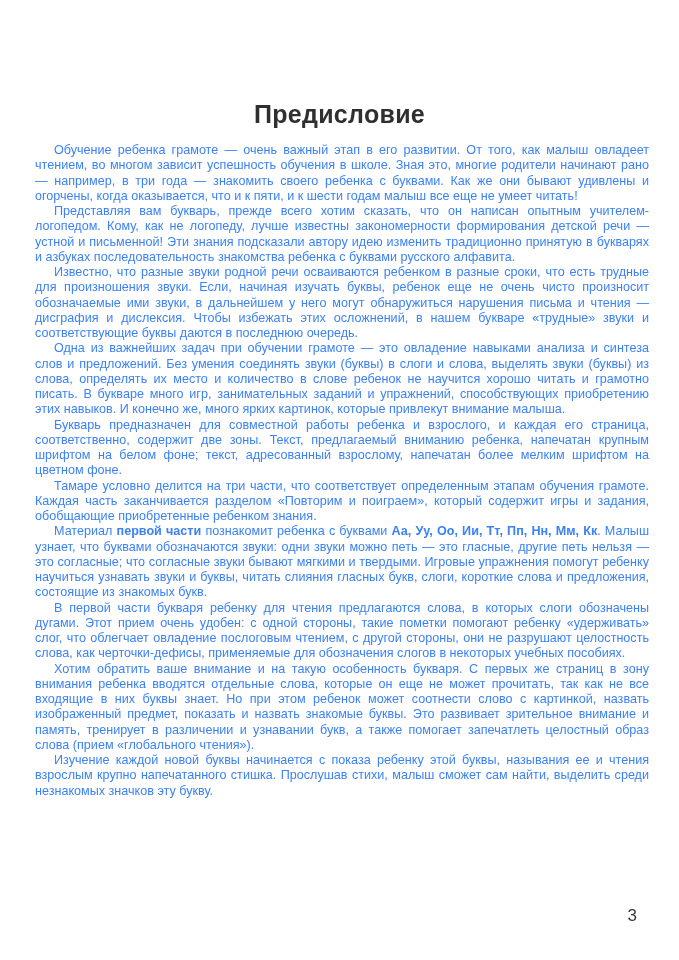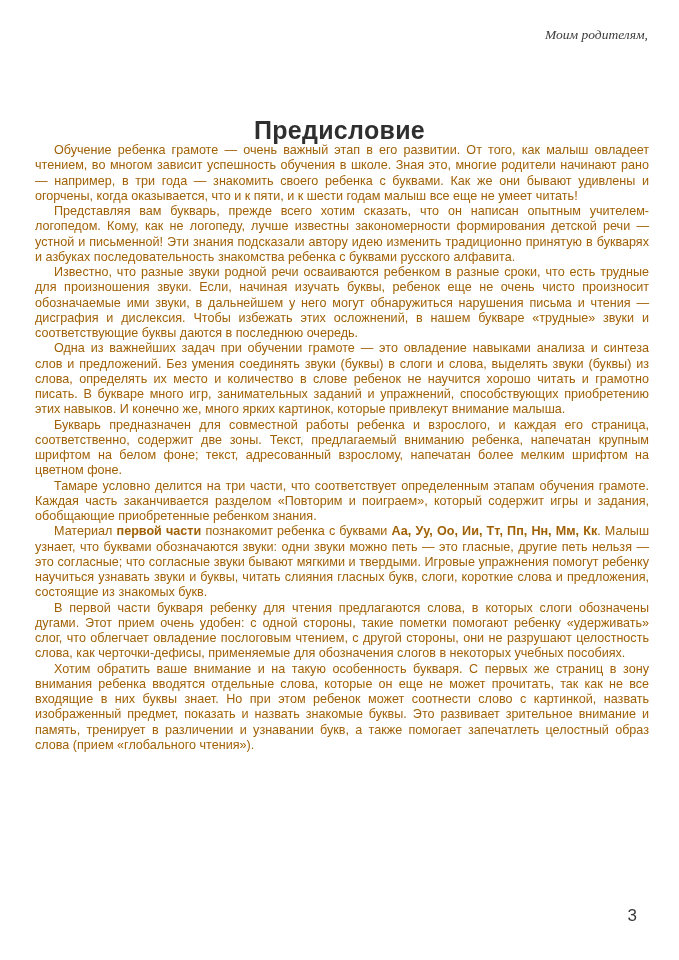--- a/index.html
+++ b/index.html
@@ -13,37 +13,37 @@
   .dedication{
     position:absolute;top:27px;right:31px;
     text-align:right;
     font-family:"Liberation Serif","DejaVu Serif",serif;
     font-style:italic;
     font-size:13.5px;line-height:16.5px;
     color:#3c3c3c;
   }
   .title{
     position:absolute;top:100px;left:0;right:0;
-    margin:16px;
+    margin:0;
     text-align:center;
     font-size:25px;font-weight:bold;
     letter-spacing:0.3px;
     color:#2f2f2f;
   }
   .body-text{
     position:absolute;top:143px;left:35px;right:30px;
     z-index:2;
   }
   .body-text p{
     margin:0;
     text-align:justify;
     text-indent:19px;
     font-size:12.6px;
     line-height:15.25px;
-    color:#a16207;
+    color:#3b82f6;
   }
   .body-text p b{font-weight:bold;}
   .watermark{
     position:absolute;top:449px;left:26px;
     z-index:1;
     white-space:nowrap;
     font-family:"DejaVu Sans","Liberation Sans",sans-serif;
     font-weight:bold;
     font-size:49px;
     letter-spacing:1px;
@@ -60,33 +60,33 @@
     font-size:17px;
     color:#3a3a3a;
   }
 </style>
 </head>
 <body>
 
 <div class="page">
 
   <div class="dedication">
-    <div>Моим родителям,</div>
   </div>
 
   <h1 class="title">Предисловие</h1>
 
 
   <div class="body-text">
       <p><span>Обучение ребенка грамоте — очень важный этап в его развитии. От того, как малыш овладеет чтением, во многом зависит успешность обучения в школе. Зная это, многие родители начинают рано — например, в три года — знакомить своего ребенка с буквами. Как же они бывают удивлены и огорчены, когда оказывается, что и к пяти, и к шести годам малыш все еще не умеет читать!</span></p>
       <p><span>Представляя вам букварь, прежде всего хотим сказать, что он написан опытным учителем-логопедом. Кому, как не логопеду, лучше известны закономерности формирования детской речи — устной и письменной! Эти знания подсказали автору идею изменить традиционно принятую в букварях и азбуках последовательность знакомства ребенка с буквами русского алфавита.</span></p>
       <p><span>Известно, что разные звуки родной речи осваиваются ребенком в разные сроки, что есть трудные для произношения звуки. Если, начиная изучать буквы, ребенок еще не очень чисто произносит обозначаемые ими звуки, в дальнейшем у него могут обнаружиться нарушения письма и чтения — дисграфия и дислексия. Чтобы избежать этих осложнений, в нашем букваре «трудные» звуки и соответствующие буквы даются в последнюю очередь.</span></p>
       <p><span>Одна из важнейших задач при обучении грамоте — это овладение навыками анализа и синтеза слов и предложений. Без умения соединять звуки (буквы) в слоги и слова, выделять звуки (буквы) из слова, определять их место и количество в слове ребенок не научится хорошо читать и грамотно писать. В букваре много игр, занимательных заданий и упражнений, способствующих приобретению этих навыков. И конечно же, много ярких картинок, которые привлекут внимание малыша.</span></p>
       <p><span>Букварь предназначен для совместной работы ребенка и взрослого, и каждая его страница, соответственно, содержит две зоны. Текст, предлагаемый вниманию ребенка, напечатан крупным шрифтом на белом фоне; текст, адресованный взрослому, напечатан более мелким шрифтом на цветном фоне.</span></p>
       <p><span>Тамаре условно делится на три части, что соответствует определенным этапам обучения грамоте. Каждая часть заканчивается разделом «Повторим и поиграем», который содержит игры и задания, обобщающие приобретенные ребенком знания.</span></p>
       <p><span>Материал </span><b>первой части</b><span> познакомит ребенка с буквами </span><b>Аа, Уу, Оо, Ии, Тт, Пп, Нн, Мм, Кк</b><span>. Малыш узнает, что буквами обозначаются звуки: одни звуки можно петь — это гласные, другие петь нельзя — это согласные; что согласные звуки бывают мягкими и твердыми. Игровые упражнения помогут ребенку научиться узнавать звуки и буквы, читать слияния гласных букв, слоги, короткие слова и предложения, состоящие из знакомых букв.</span></p>
       <p><span>В первой части букваря ребенку для чтения предлагаются слова, в которых слоги обозначены дугами. Этот прием очень удобен: с одной стороны, такие пометки помогают ребенку «удерживать» слог, что облегчает овладение послоговым чтением, с другой стороны, они не разрушают целостность слова, как черточки-дефисы, применяемые для обозначения слогов в некоторых учебных пособиях.</span></p>
       <p><span>Хотим обратить ваше внимание и на такую особенность букваря. С первых же страниц в зону внимания ребенка вводятся отдельные слова, которые он еще не может прочитать, так как не все входящие в них буквы знает. Но при этом ребенок может соотнести слово с картинкой, назвать изображенный предмет, показать и назвать знакомые буквы. Это развивает зрительное внимание и память, тренирует в различении и узнавании букв, а также помогает запечатлеть целостный образ слова (прием «глобального чтения»).</span></p>
+      <p><span>Изучение каждой новой буквы начинается с показа ребенку этой буквы, называния ее и чтения взрослым крупно напечатанного стишка. Прослушав стихи, малыш сможет сам найти, выделить среди незнакомых значков эту букву.</span></p>
     </div>
 
   <div class="page-number">3</div>
 
 </div>
 
 </body></html>

